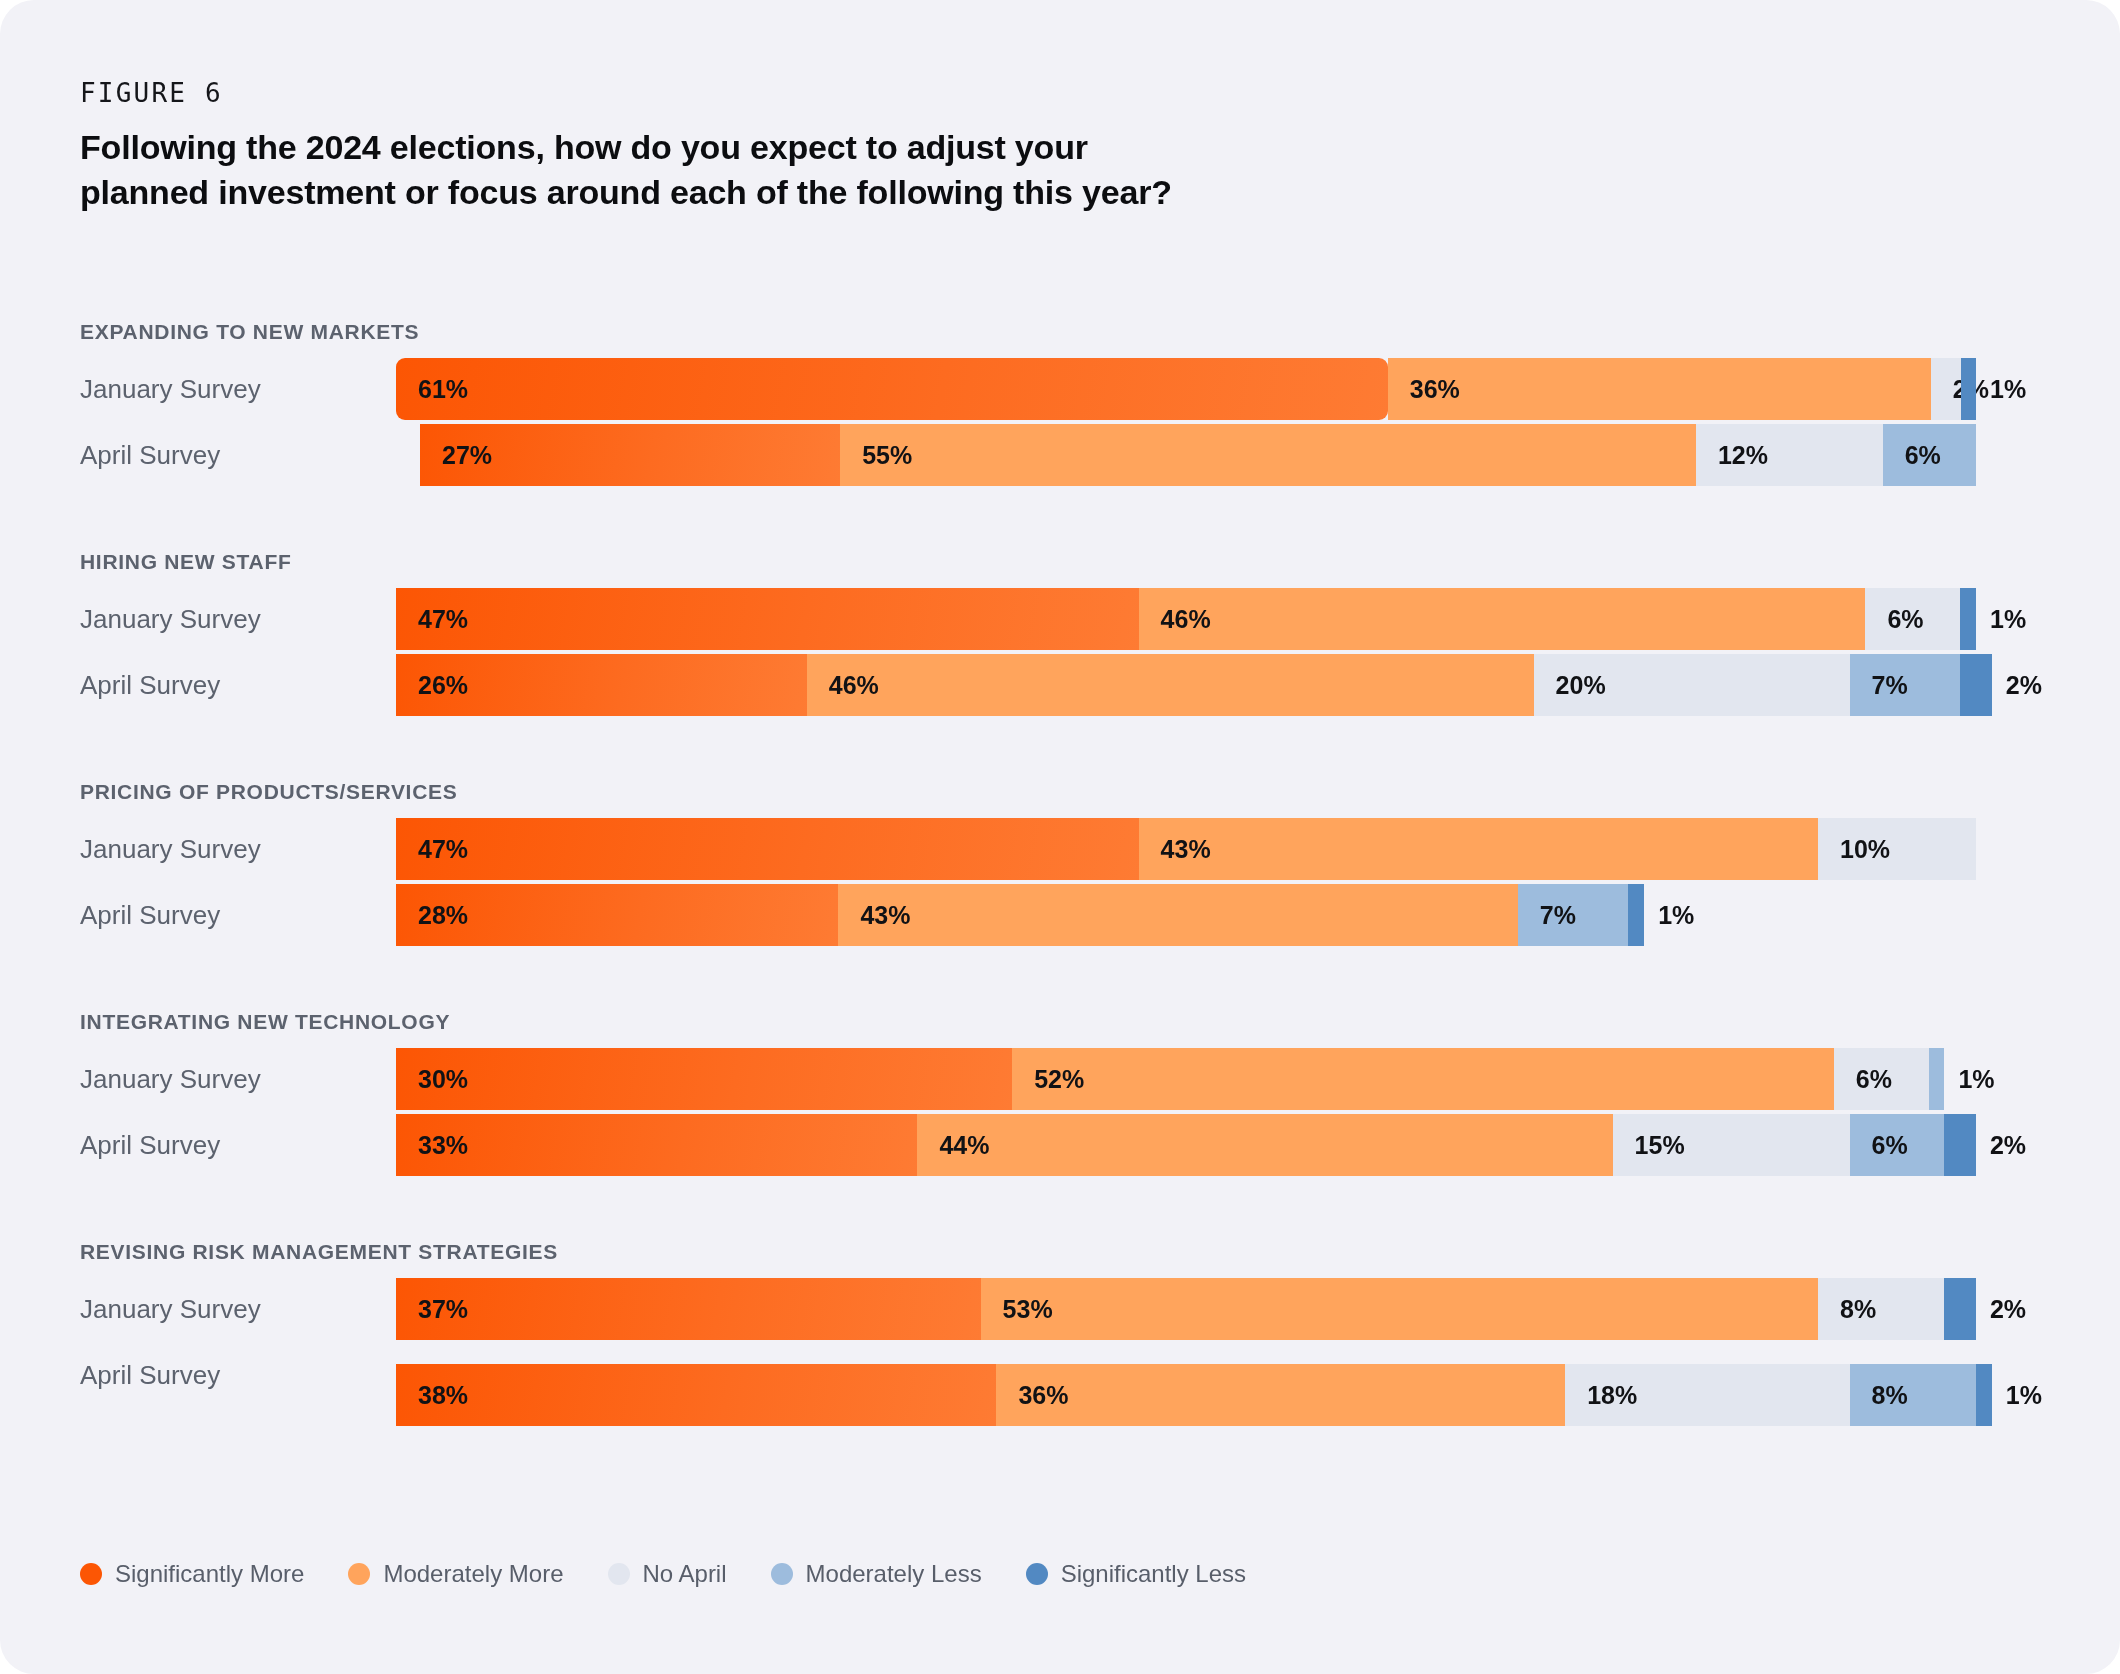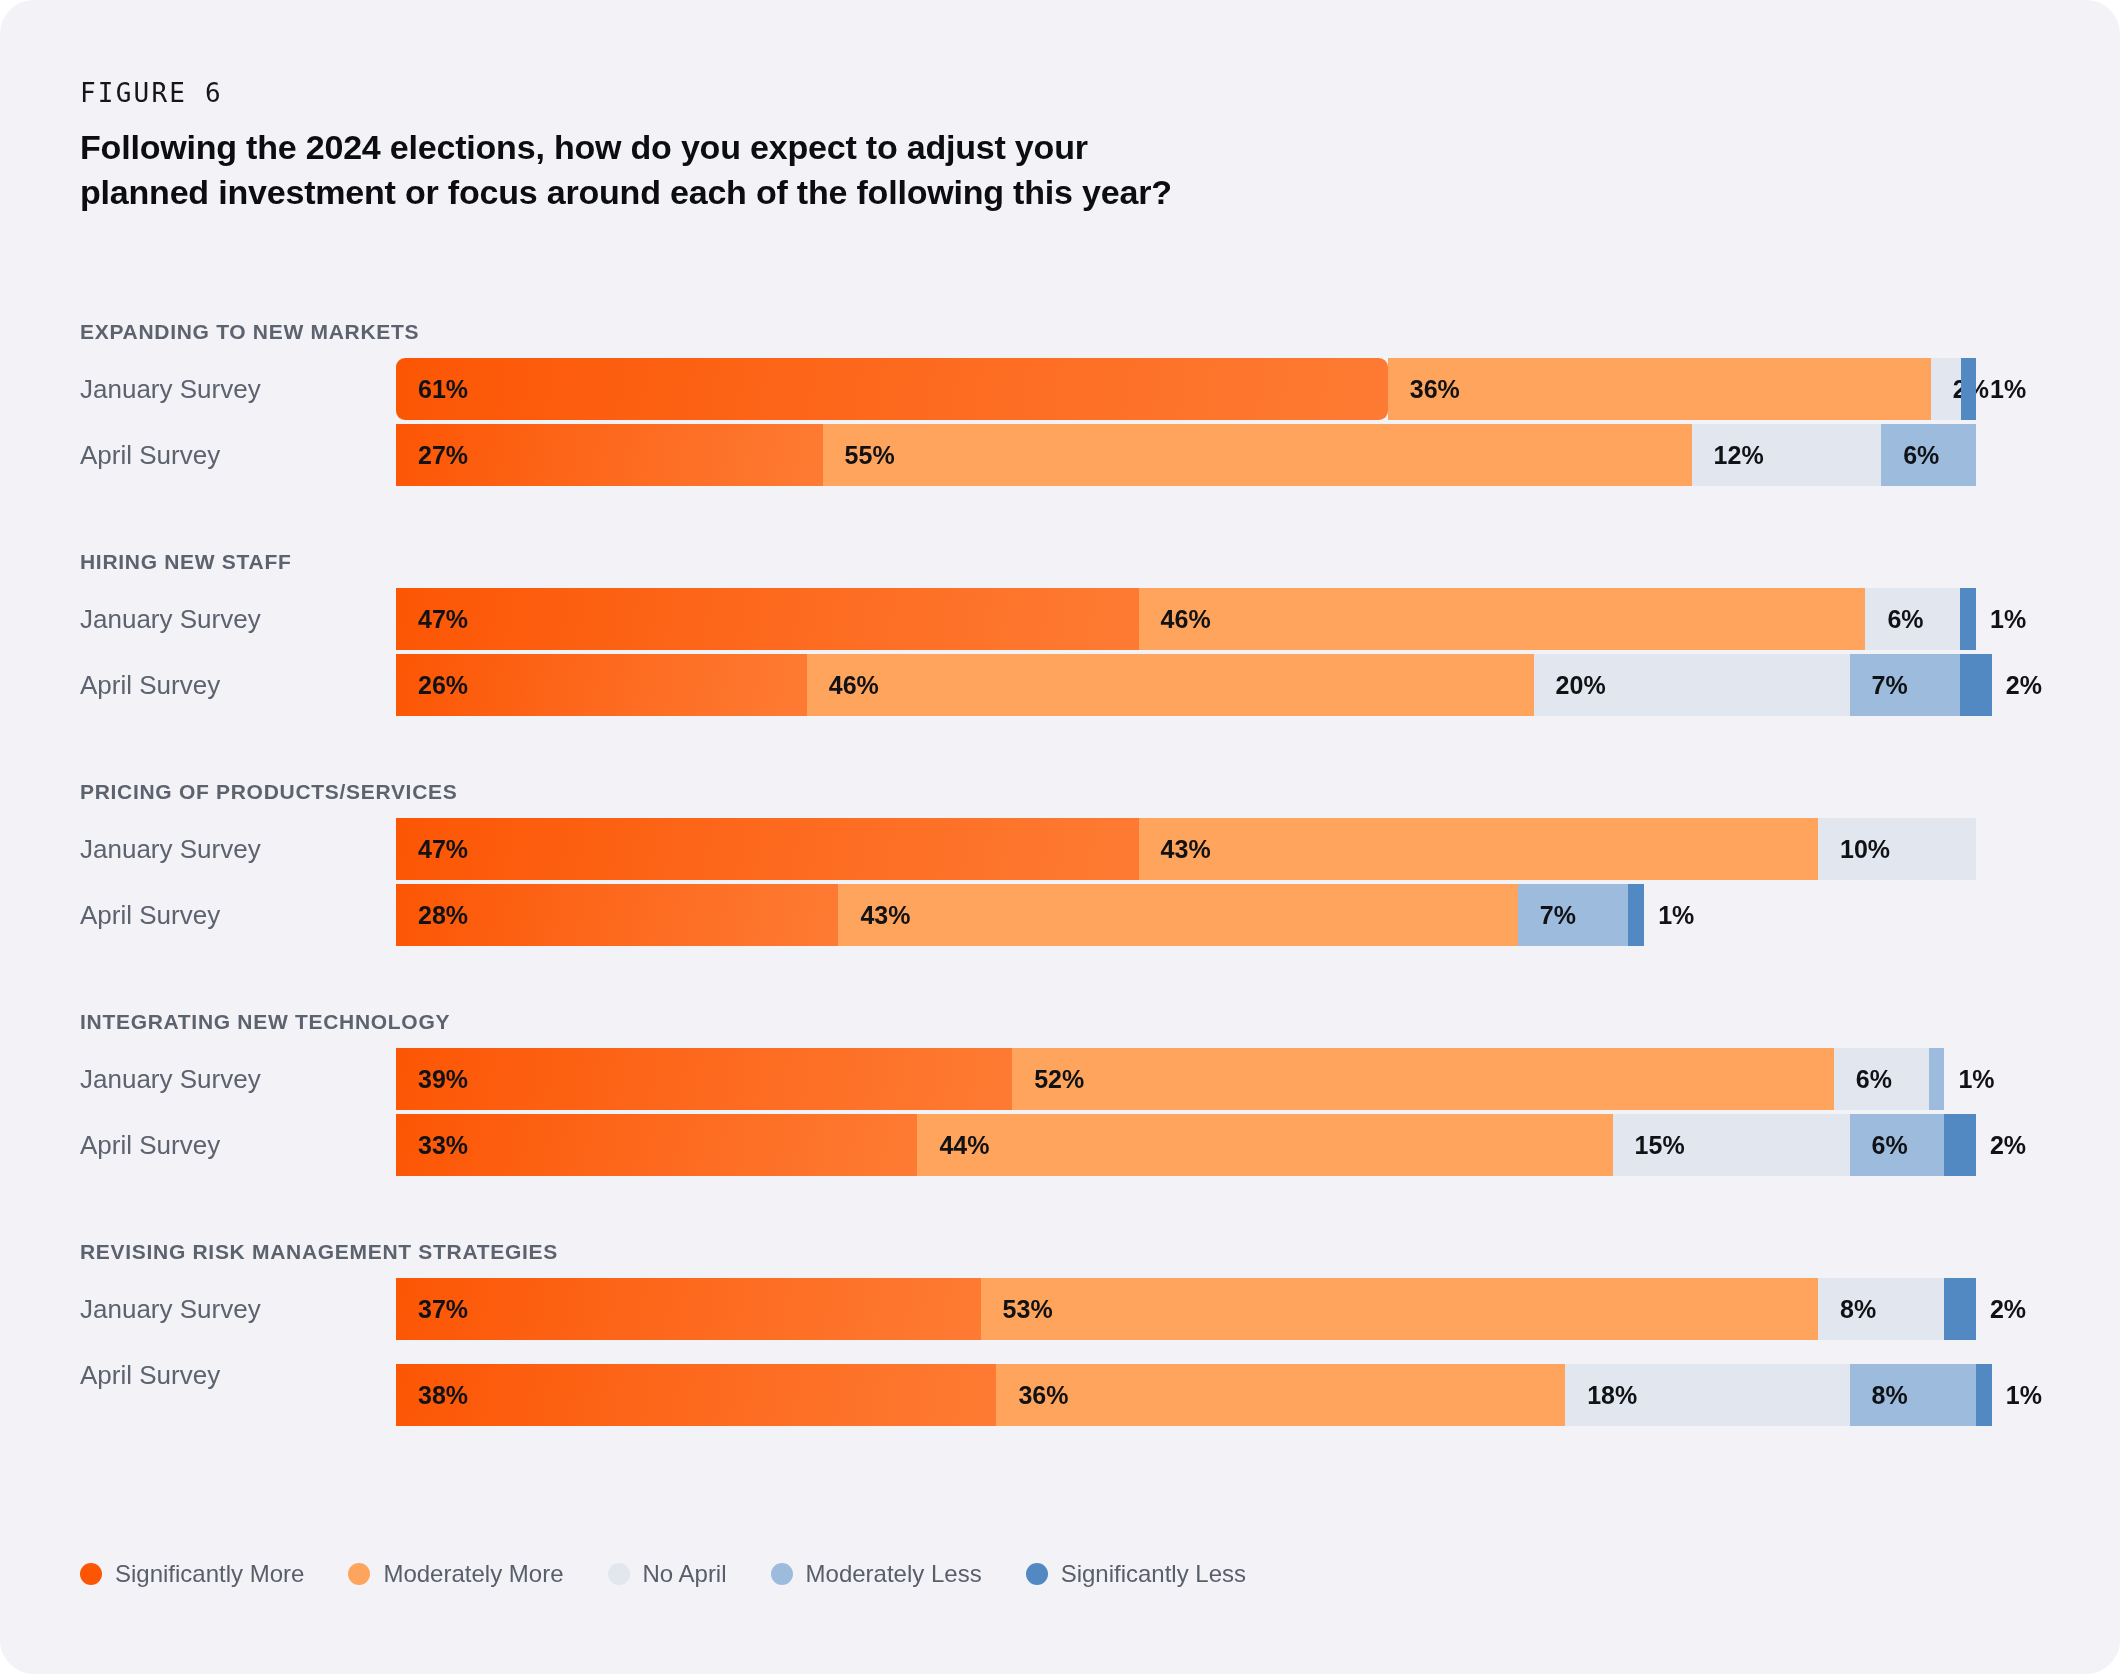--- a/index.html
+++ b/index.html
@@ -97,21 +97,21 @@
                 <span class="v">2%</span>
               </div>
               <div class="seg c-sig-less outside" style="width: 15.8px;">
                 <span class="v">1%</span>
               </div>
             </div>
           </div>
           <div class="row" style="top: 104px;">
             <div class="row-label">April Survey</div>
             <div class="bar" style="width: 1580px;">
-              <div class="seg c-sig-more" style="width: 426.6px;">
+              <div class="seg c-sig-more" style="width: 426.6px; margin-left: 24px;">
                 <span class="v">27%</span>
               </div>
               <div class="seg c-mod-more" style="width: 869px;">
                 <span class="v">55%</span>
               </div>
               <div class="seg c-no-change" style="width: 189.6px;">
                 <span class="v">12%</span>
               </div>
               <div class="seg c-mod-less" style="width: 94.8px;">
                 <span class="v">6%</span>
@@ -192,21 +192,21 @@
               </div>
             </div>
           </div>
         </div>
         <div class="section" style="top: 1010px;">
           <div class="section-title">INTEGRATING NEW TECHNOLOGY</div>
           <div class="row" style="top: 38px;">
             <div class="row-label">January Survey</div>
             <div class="bar" style="width: 1548.4px;">
               <div class="seg c-sig-more" style="width: 616.2px;">
-                <span class="v">39%</span>
+                <span class="v">30%</span>
               </div>
               <div class="seg c-mod-more" style="width: 821.6px; padding-left: 44px;">
                 <span class="v">52%</span>
               </div>
               <div class="seg c-no-change" style="width: 94.8px;">
                 <span class="v">6%</span>
               </div>
               <div class="seg c-mod-less outside" style="width: 15.8px;">
                 <span class="v">1%</span>
               </div>

